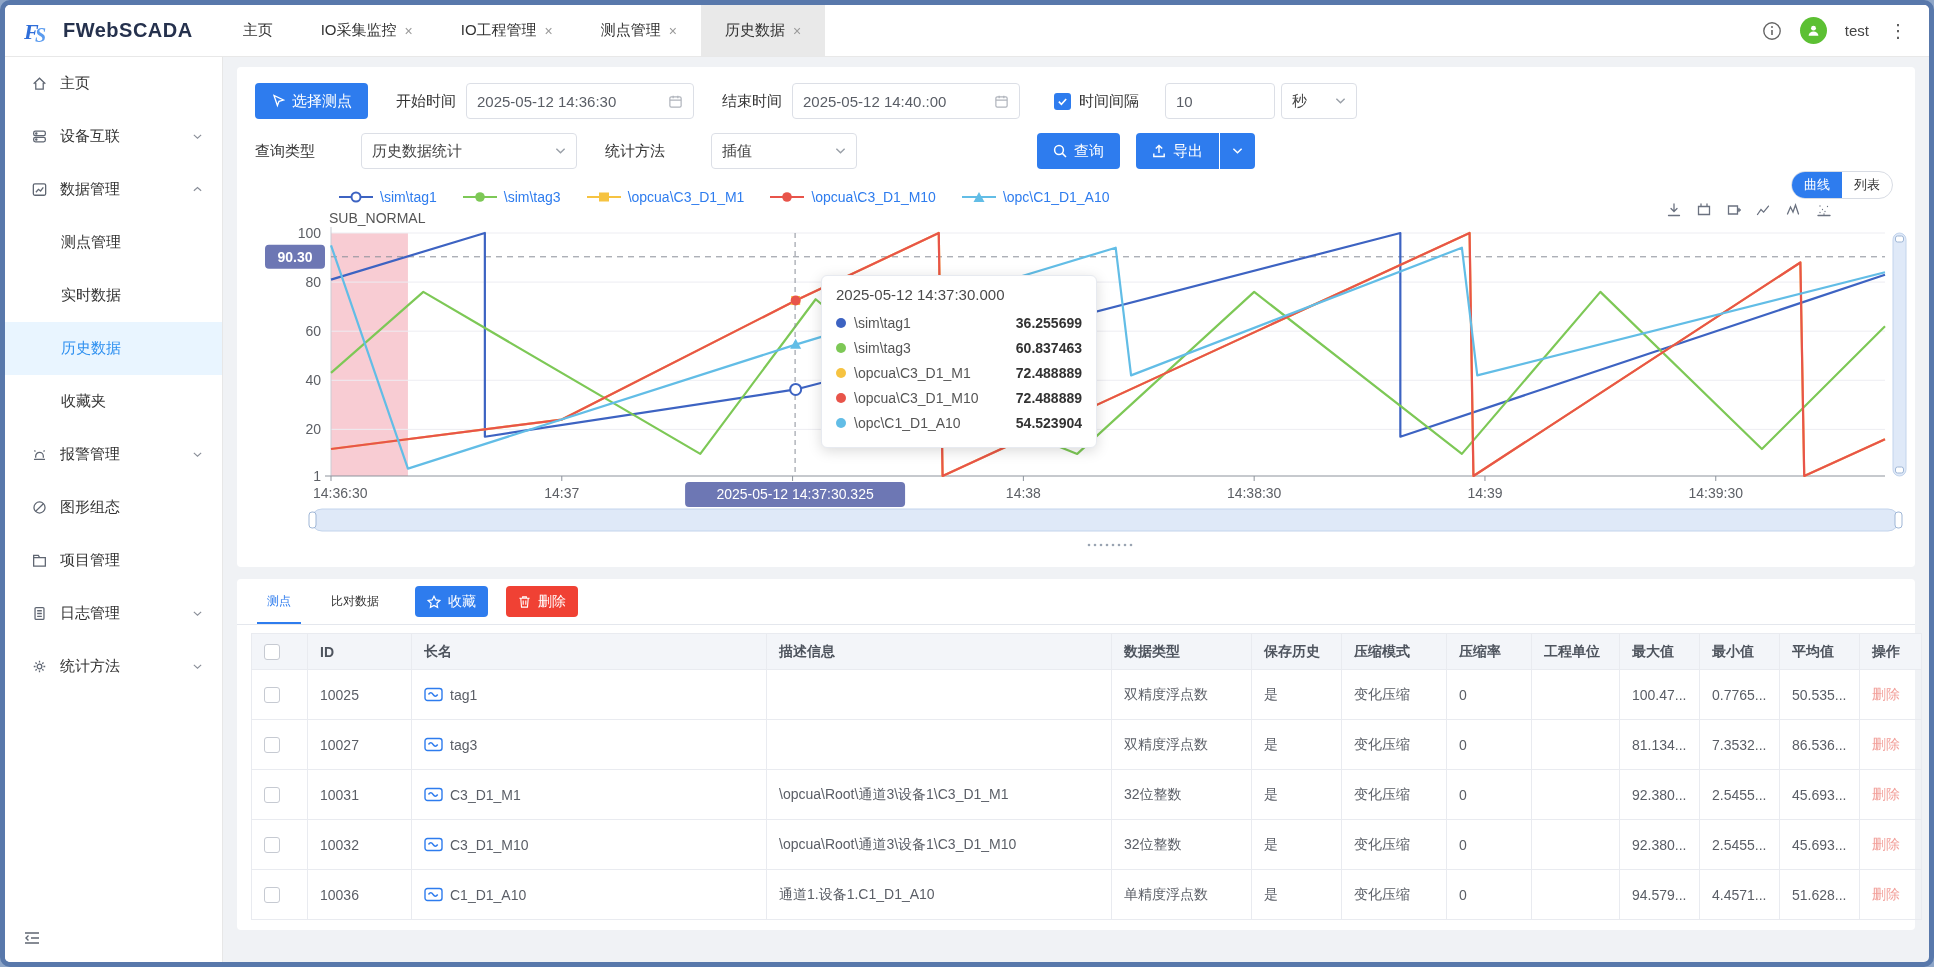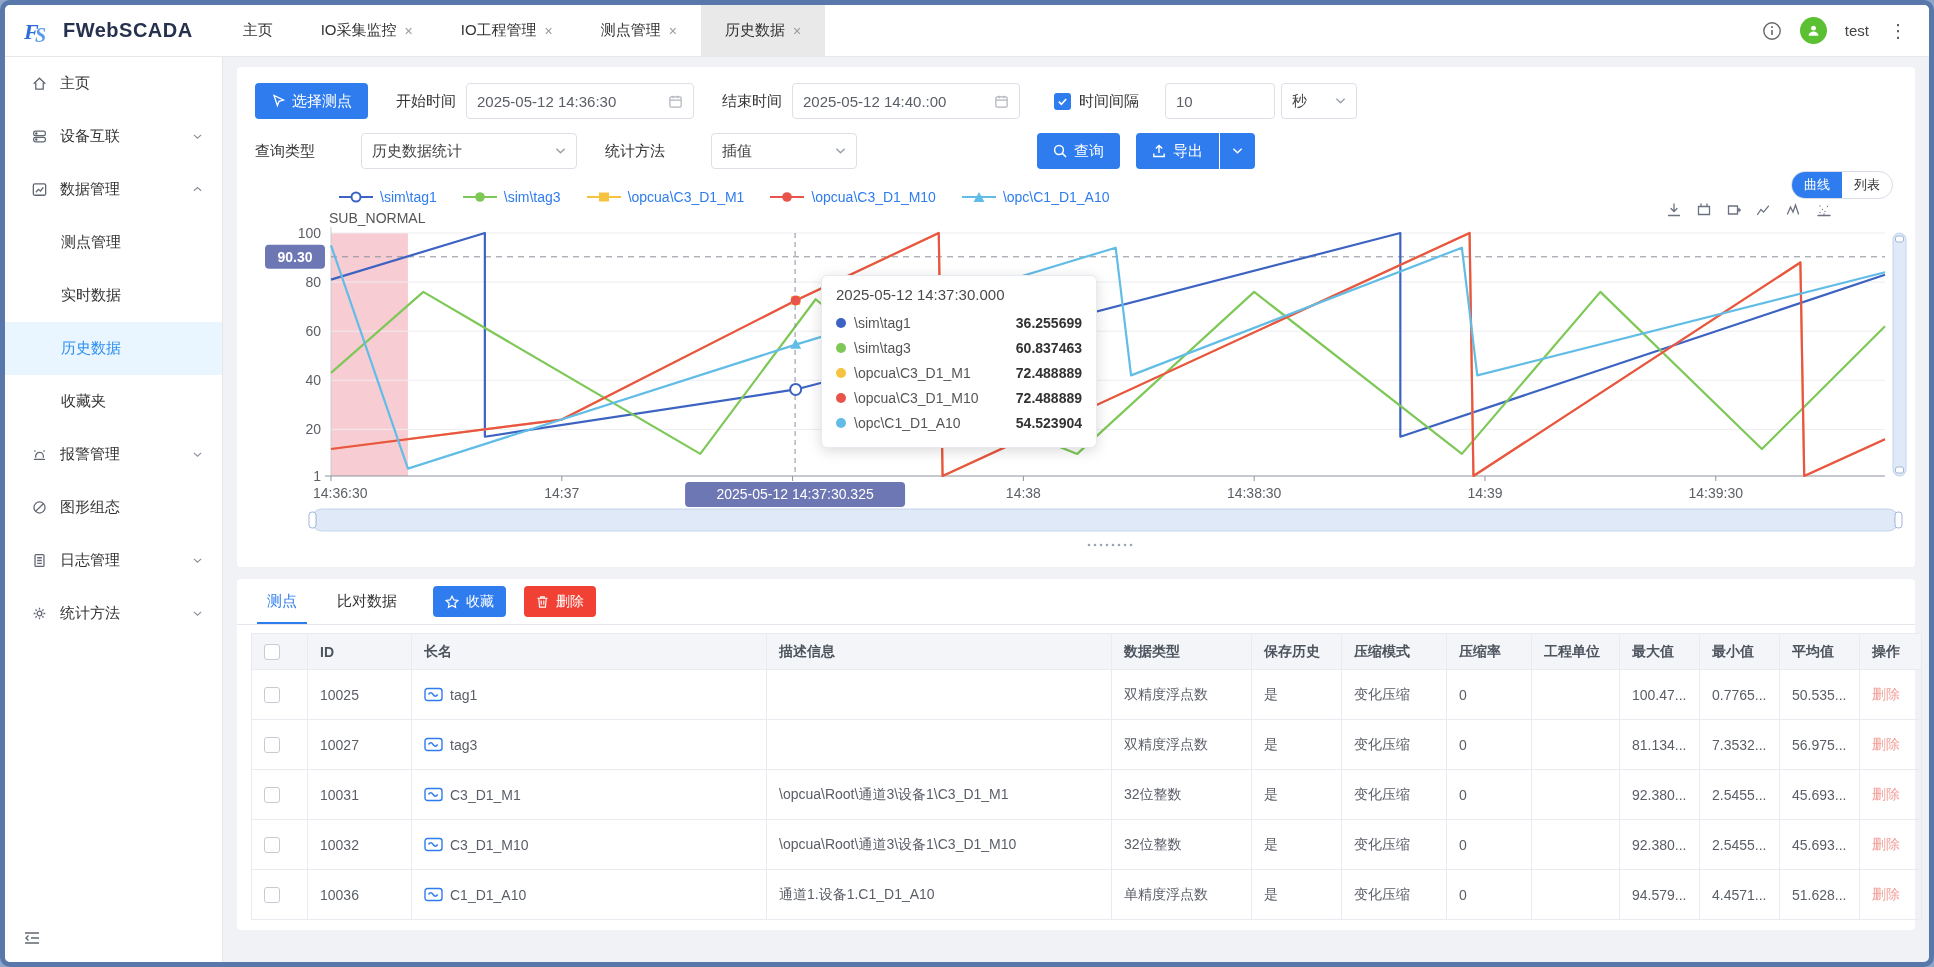--- a/index.html
+++ b/index.html
@@ -61,21 +61,21 @@
   .tooltip-box { position:absolute; left:566px; top:92px; width:276px; background:#fff; border:1px solid #e7eaf0; border-radius:6px; box-shadow:0 3px 14px rgba(0,0,0,.15); padding:10px 14px 12px; z-index:6; }
   .tooltip-title { font-size:15px; color:#4a4a4a; margin-bottom:7px; }
   .tt-row { display:flex; align-items:center; gap:8px; height:25px; font-size:14px; }
   .tt-dot { width:10px; height:10px; border-radius:50%; flex-shrink:0; }
   .tt-name { color:#555; }
   .tt-val { margin-left:auto; font-weight:bold; color:#333; }
 
   
   .card-table { padding:0 0 10px 0; }
   .tab-row { display:flex; align-items:center; gap:4px; padding:0 12px; border-bottom:1px solid #e4e7ed; height:46px; }
-  .btab { font-size:15px; color:#333; padding:0 18px; height:100%; display:flex; align-items:center; position:relative; cursor:pointer; }
+  .btab { font-size:12px; color:#333; padding:0 18px; height:100%; display:flex; align-items:center; position:relative; cursor:pointer; }
   .btab.active { color:#2e7cee; }
   .btab.active::after { content:""; position:absolute; left:8px; right:8px; bottom:0; height:2px; background:#2e7cee; }
   .btn.sm { height:31px; font-size:14px; padding:0 12px; margin-left:14px; }
   .btn.danger { background:#f04134; }
   table { border-collapse:collapse; width:calc(100% - 28px); margin:8px 14px 0; table-layout:fixed; }
   th, td { border:1px solid #e9ebf0; font-size:14px; text-align:left; padding:0 12px; overflow:hidden; white-space:nowrap; }
   th { background:#f3f5f9; color:#4e545e; font-weight:bold; height:36px; }
   td { height:50px; color:#5a5e66; }
   .cbx { width:16px; height:16px; border:1px solid #c6cad2; border-radius:3px; background:#fff; display:inline-block; vertical-align:middle; cursor:pointer; }
   .namecell { display:flex; align-items:center; gap:7px; }
@@ -180,20 +180,26 @@
           <svg class="chev" width="13" height="13" viewBox="0 0 16 16" fill="none" stroke="#8a8f99" stroke-width="1.4">
             <path d="M3.5 6 8 10l4.5-4"></path>
           </svg>
         </div>
         <div class="side-item">
           <svg width="17" height="17" viewBox="0 0 16 16" fill="none" stroke="#5f6672" stroke-width="1.2">
             <circle cx="8" cy="8" r="5.2"></circle>
             <path d="M4.4 11.6 11.6 4.4"></path>
           </svg>
           <span>图形组态</span>
+        </div>
+        <div class="side-item">
+          <svg width="17" height="17" viewBox="0 0 16 16" fill="none" stroke="#5f6672" stroke-width="1.2">
+            <path d="M2.5 5.2h11v8h-11z M2.5 5.2V3.2h4.4l1.2 2"></path>
+          </svg>
+          <span>项目管理</span>
         </div>
         <div class="side-item">
           <svg width="17" height="17" viewBox="0 0 16 16" fill="none" stroke="#5f6672" stroke-width="1.2">
             <rect x="3.8" y="2.4" width="8.4" height="11.2" rx="1"></rect>
             <path d="M5.8 5.4h4.4 M5.8 8h4.4 M5.8 10.6h4.4"></path>
           </svg>
           <span>日志管理</span>
           <svg class="chev" width="13" height="13" viewBox="0 0 16 16" fill="none" stroke="#8a8f99" stroke-width="1.4">
             <path d="M3.5 6 8 10l4.5-4"></path>
           </svg>
@@ -535,21 +541,21 @@
                   </span>
                 </td>
                 <td></td>
                 <td>双精度浮点数</td>
                 <td>是</td>
                 <td>变化压缩</td>
                 <td>0</td>
                 <td></td>
                 <td>81.134...</td>
                 <td>7.3532...</td>
-                <td>56.975...</td>
+                <td>86.536...</td>
                 <td><span class="del-link">删除</span></td>
               </tr>
               <tr>
                 <td><span class="cbx"></span></td>
                 <td>10031</td>
                 <td>
                   <span class="namecell">
                     <svg width="19" height="15" viewBox="0 0 19 15">
                       <rect x="1" y="1.5" width="17" height="12" rx="2.5" fill="none" stroke="#2e7cee" stroke-width="1.4"></rect>
                       <path d="M4.5 7.5q2.3-3.4 4.6 0t4.6 0" fill="none" stroke="#2e7cee" stroke-width="1.4"></path>

